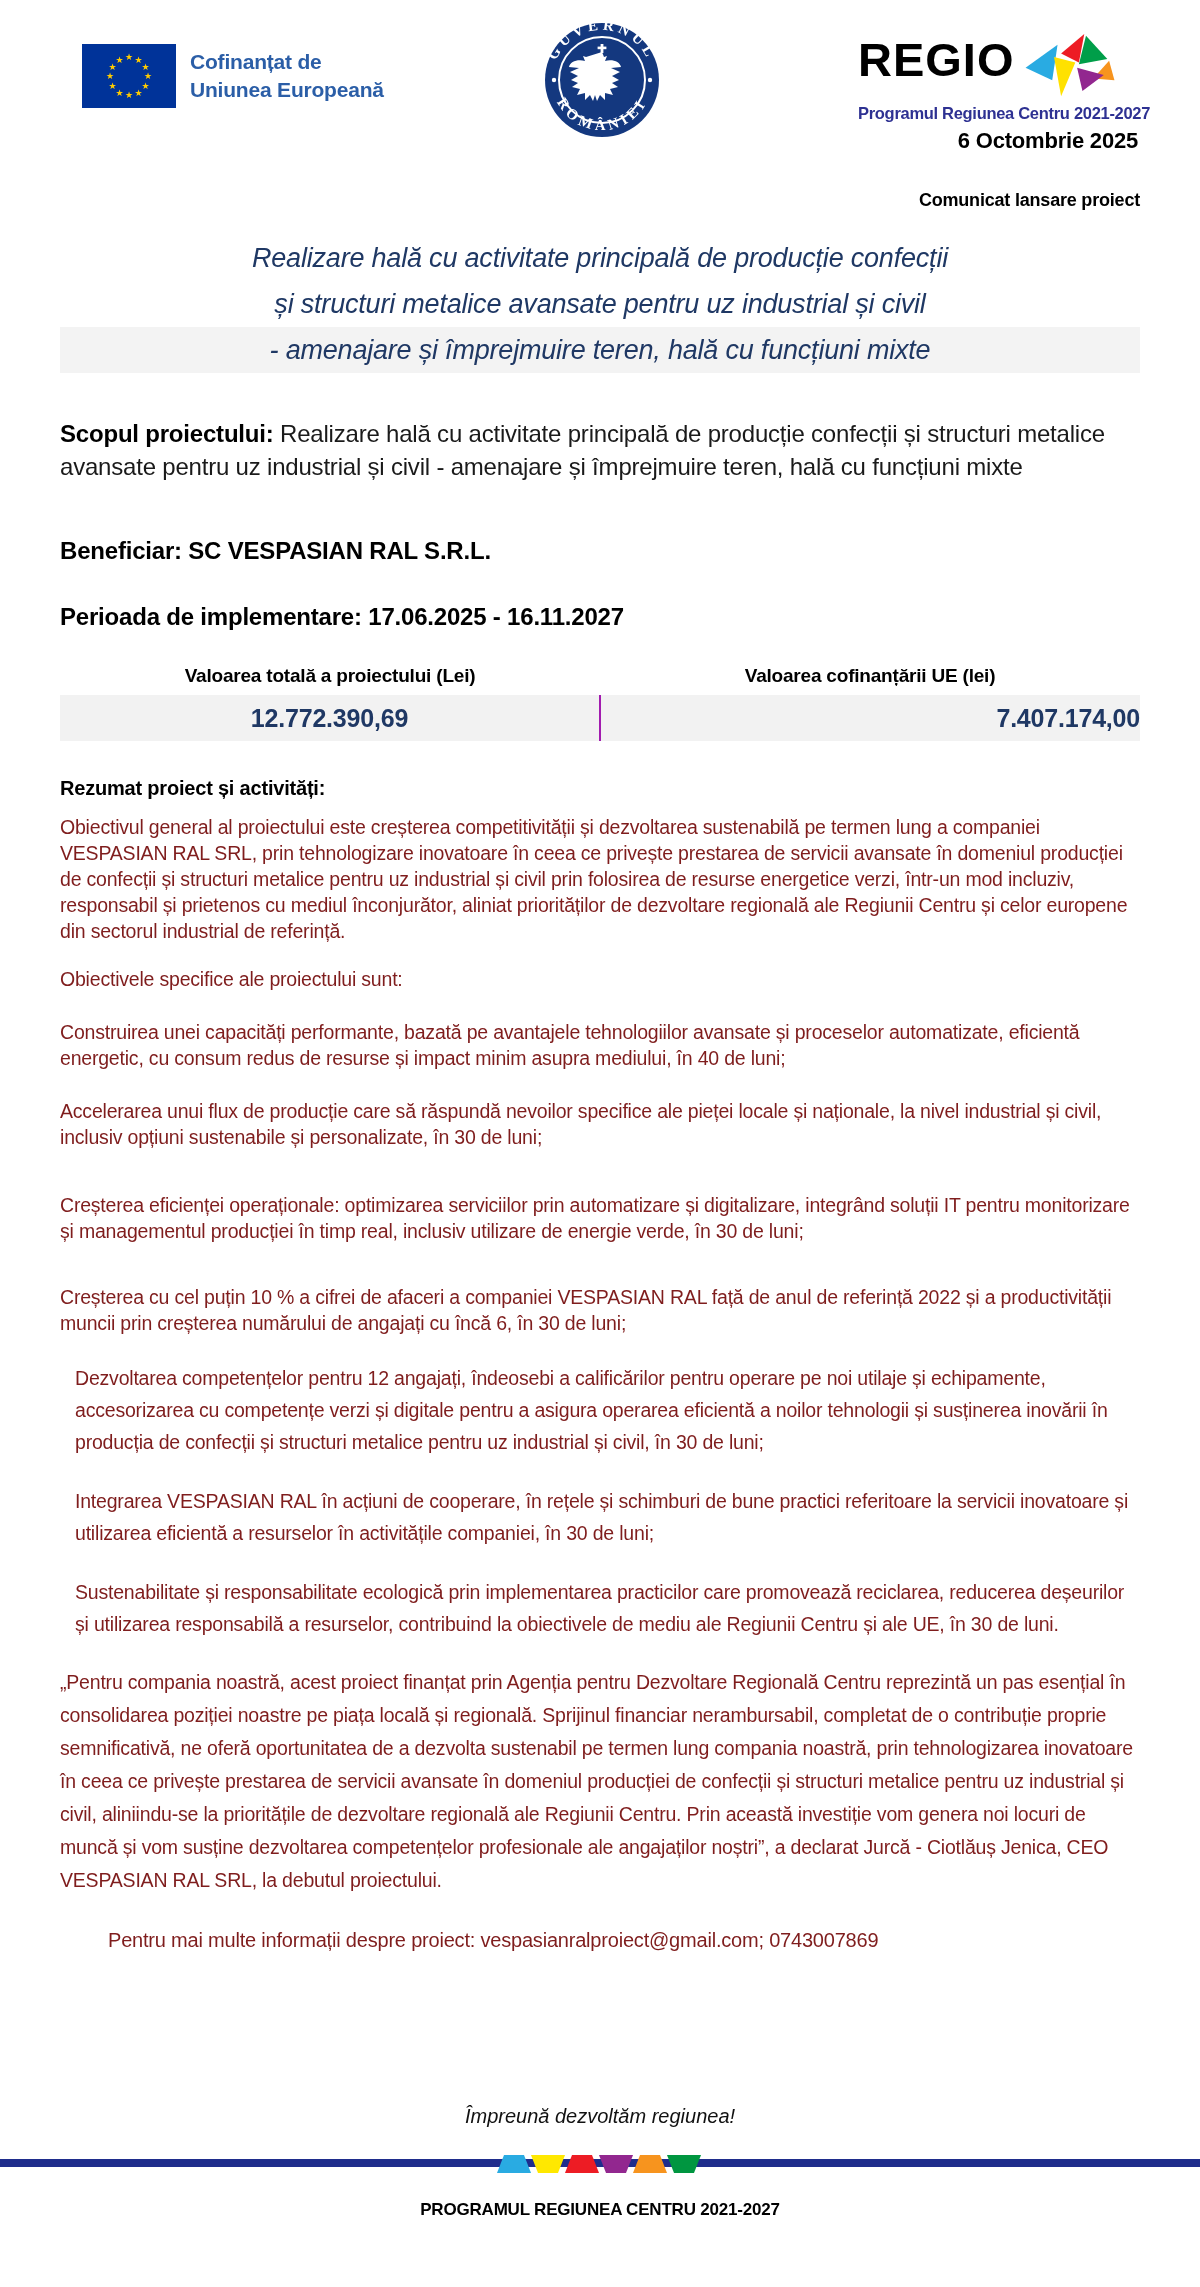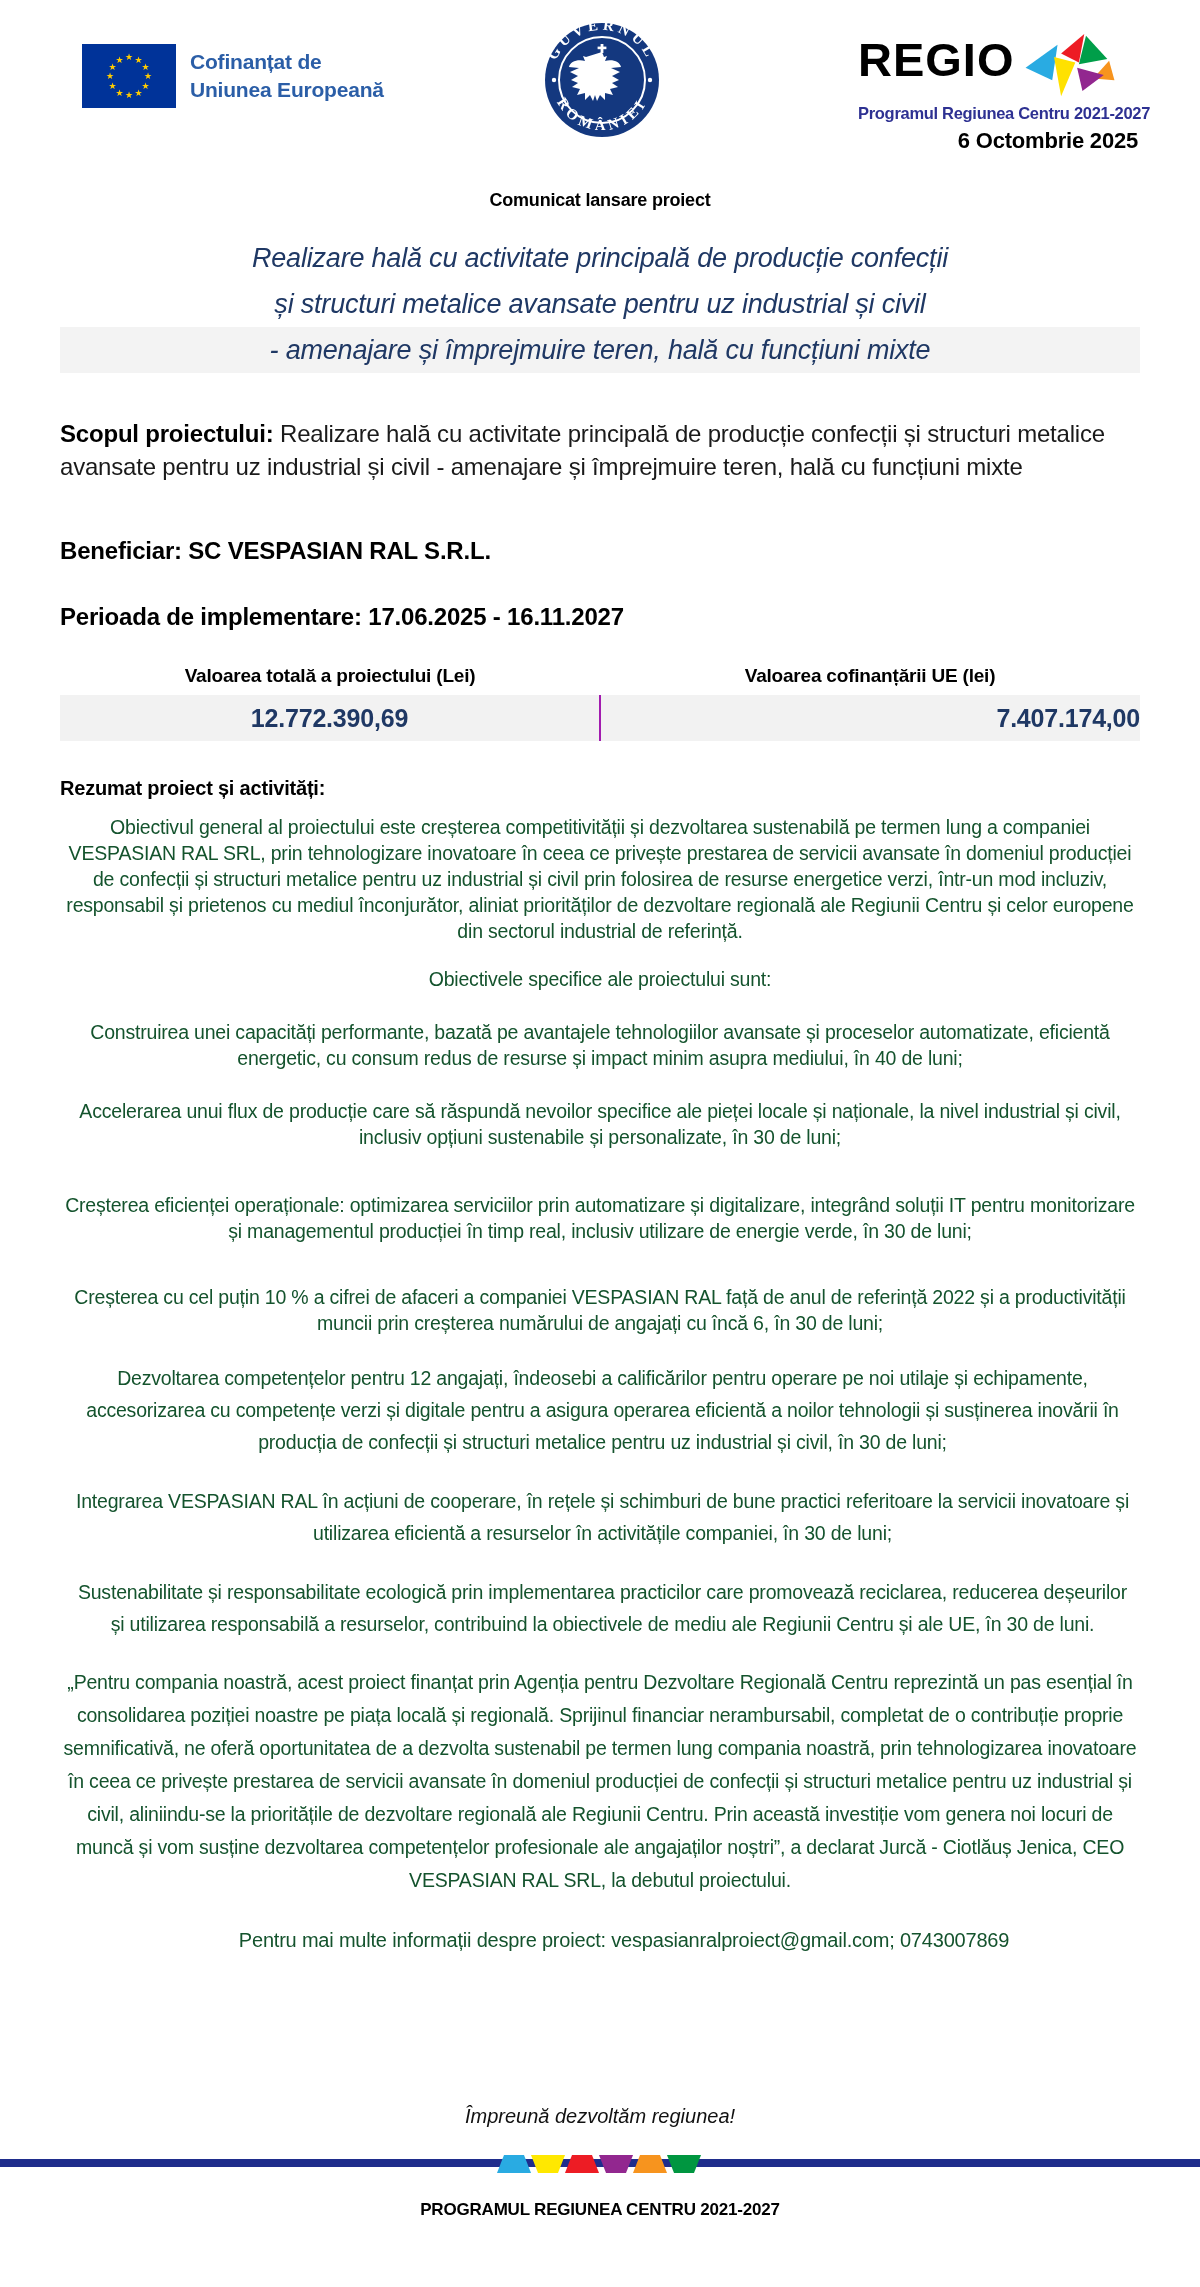--- a/index.html
+++ b/index.html
@@ -13,35 +13,35 @@
   .eu-logo{position:absolute;left:82px;top:44px;display:flex;align-items:center;gap:14px;}
   .eu-text{color:#2B5EA7;font-weight:bold;font-size:21px;line-height:28px;letter-spacing:-0.2px;}
   .gov-seal{position:absolute;left:543px;top:14px;}
   .regio{position:absolute;left:858px;top:34px;width:280px;}
   .regio-row{display:flex;align-items:flex-start;gap:10px;}
   .regio-word{color:#000000;font-weight:bold;font-size:47px;line-height:52px;letter-spacing:1px;}
   .regio-sub{color:#2E3192;font-weight:bold;font-size:16.5px;margin-top:6px;white-space:nowrap;letter-spacing:-0.3px;}
   .doc-date{position:absolute;right:62px;top:128px;font-weight:bold;font-size:22px;color:#000;}
   
   .content{position:absolute;top:190px;left:60px;width:1080px;}
-  .kicker{text-align:center;font-weight:bold;font-size:18px;color:#000;}
+  .kicker{text-align:right;font-weight:bold;font-size:18px;color:#000;}
   .title{margin-top:24px;text-align:center;color:#1F3864;font-size:27px;line-height:46px;font-style:italic;}
   .title .tl3{background:#F3F3F3;}
   .scope{margin-top:44px;font-size:24px;line-height:33px;}
   .lbl{font-weight:bold;color:#000;}
   .kv{margin-top:54px;font-size:24px;font-weight:bold;color:#000;}
   .kv + .kv{margin-top:38px;}
   .fin-table{margin-top:30px;}
   .fin-head{display:flex;font-weight:bold;font-size:19px;color:#000;}
   .fin-head div{width:50%;text-align:center;padding:4px 0;}
   .fin-vals{display:flex;background:#F2F2F2;margin-top:4px;height:46px;align-items:center;}
   .fin-vals div{width:50%;text-align:center;color:#1F3864;font-weight:bold;font-size:25px;}
   .fin-vals .v2{border-left:2px solid #a21caf;height:46px;line-height:46px;text-align:right;}
   .summary-h{margin-top:36px;font-weight:bold;font-size:20px;color:#000;}
-  .para{font-size:19.5px;line-height:26px;color:#14532d;text-align:center;}
+  .para{font-size:19.5px;line-height:26px;color:#7f1d1d;}
   .mt16{margin-top:14px}.mt22{margin-top:22px}.mt28{margin-top:27px}
   .mt40{margin-top:40px}.mt42{margin-top:42px}.mt26{margin-top:26px}
   .loose{line-height:32px;}
   .indent{margin-left:15px;margin-right:10px;}
   .quote{line-height:33px;}
   .contact{margin-top:30px;font-size:20px;margin-left:48px;}
   
   .slogan{position:absolute;top:2105px;left:0;width:1200px;text-align:center;
           font-style:italic;font-size:20px;color:#111;letter-spacing:0;}
   .footer-bar{position:absolute;top:2159px;left:0;width:1200px;height:8px;background:#1F2D8C;}

